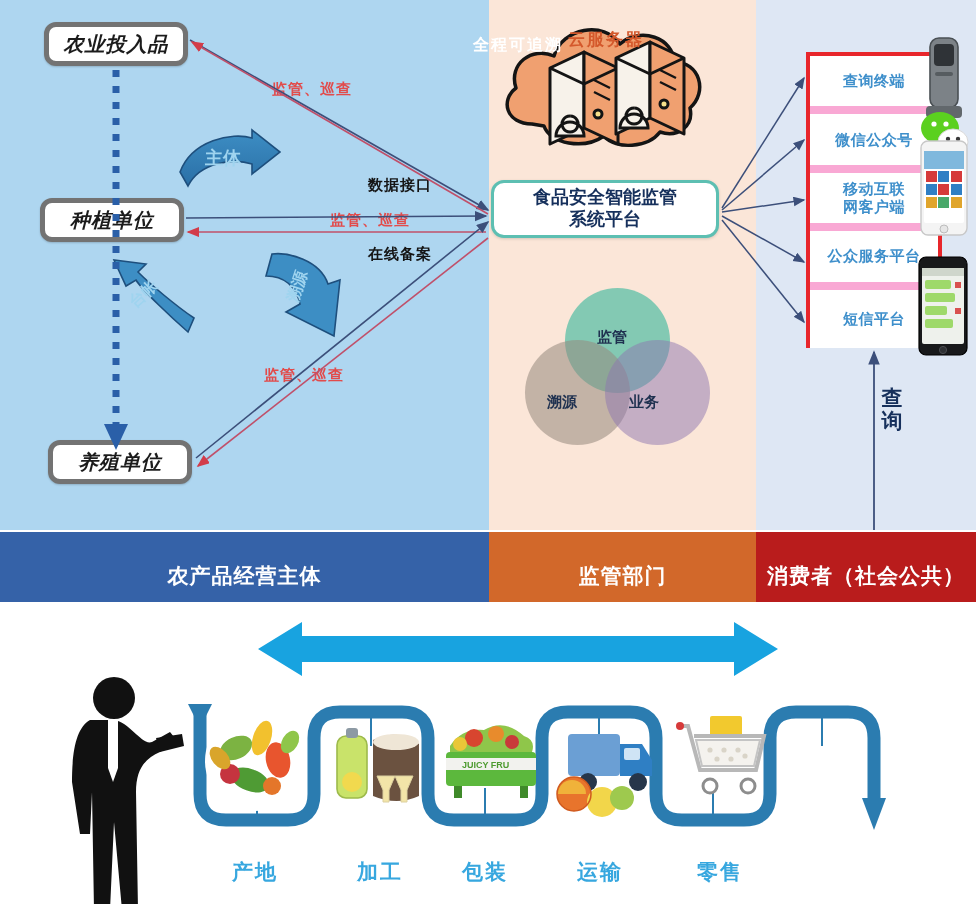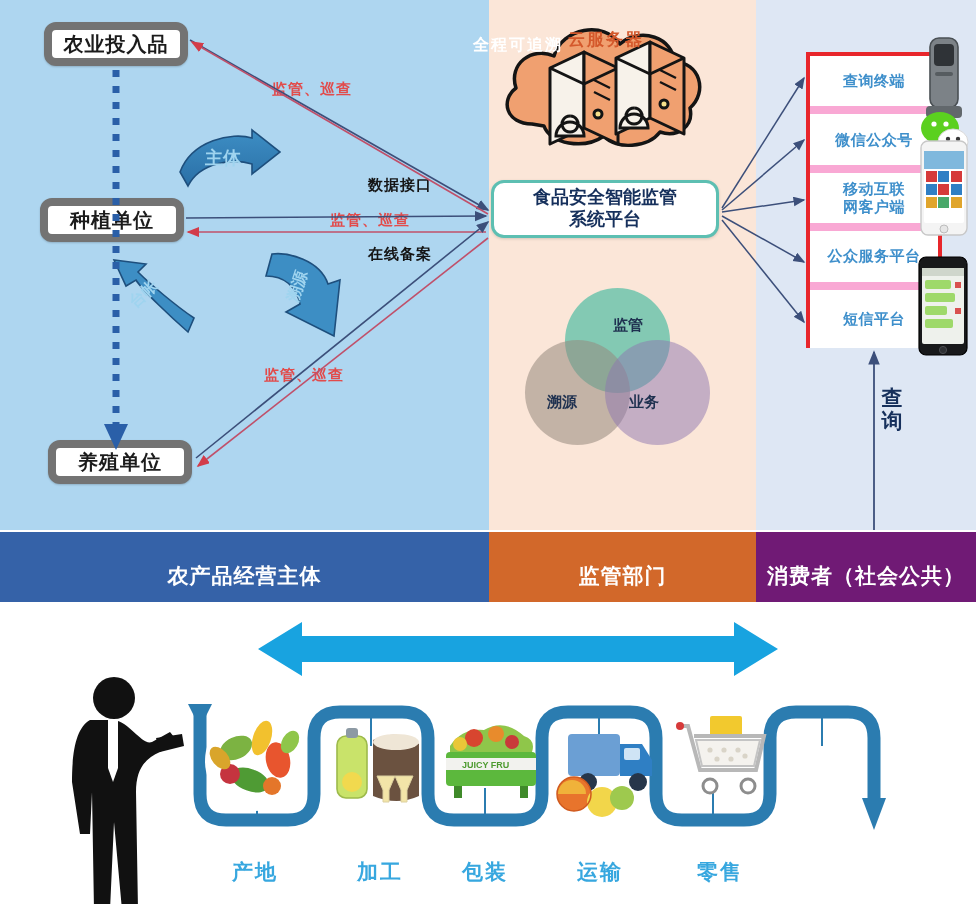--- a/index.html
+++ b/index.html
@@ -14,29 +14,30 @@
   .panel { position: absolute; top: 0; height: 530px; }
   #panel-left   { left: 0;     width: 489px; background:#aed6f0; }
   #panel-mid    { left: 489px; width: 267px; background:#fbe6d8; }
   #panel-right  { left: 756px; width: 220px; background:#dee7f4; }
 
   
   .band { position:absolute; top:532px; height:88px; display:flex;
           align-items:center; justify-content:center; }
   #band-left  { left:0;     width:489px; background:#3562a8; }
   #band-mid   { left:489px; width:267px; background:#d2682a; }
-  #band-right { left:756px; width:220px; background:#701a75; }
+  #band-right { left:756px; width:220px; background:#b91c1c; }
   .band-label { color:#ffffff; font-size:21px; font-weight:bold; letter-spacing:1px; }
 
   
   .node {
-    position:absolute; background:#ffffff; border:8px solid #737373;
+    position:absolute; background:#ffffff; border:5px solid #737373;
     border-radius:12px; display:flex; align-items:center; justify-content:center;
     color:#1b1b1b; font-size:20px; font-weight:bold; letter-spacing:1px;
     box-shadow:0 1px 2px rgba(0,0,0,.18);
+    font-style:italic;
   }
   #node-input  { left:44px; top:22px;  width:144px; height:44px; }
   #node-plant  { left:40px; top:198px; width:144px; height:44px; }
   #node-breed  { left:48px; top:440px; width:144px; height:44px; }
 
   
   #platform {
     position:absolute; left:491px; top:180px; width:228px; height:58px;
     background:#ffffff; border:3px solid #5dbfb2; border-radius:13px;
     display:flex; flex-direction:column; align-items:center; justify-content:center;
@@ -51,21 +52,21 @@
     color:#d4582b; font-size:17px; font-weight:bold; letter-spacing:2px; z-index:4;
   }
 
   
   #venn { position:absolute; left:525px; top:288px; width:185px; height:160px; }
   .venn-c { position:absolute; width:105px; height:105px; border-radius:50%; }
   #venn-top  { left:40px; top:0;   background:rgba(84,190,165,.72); }
   #venn-left { left:0;    top:52px; background:rgba(150,136,125,.55); }
   #venn-right{ left:80px; top:52px; background:rgba(142,118,176,.50); }
   .venn-t { position:absolute; color:#1f3150; font-size:15px; font-weight:bold; z-index:5; }
-  #venn-t-top  { left:72px; top:28px;margin-left:16px; }
+  #venn-t-top  { left:72px; top:40px; }
   #venn-t-left { left:22px; top:105px; }
   #venn-t-right{ left:104px; top:105px; }
 
   
   #terminals { position:absolute; left:806px; top:52px; width:136px; height:296px;
                border:4px solid #e8262b; }
   .term {
     position:relative; height:58.4px; background:#ffffff; border-bottom:8px solid #f9a8d4;
     display:flex; align-items:center; justify-content:center; text-align:center;
     color:#3e8fcb; font-size:15px; font-weight:bold; line-height:1.2; letter-spacing:.5px;

